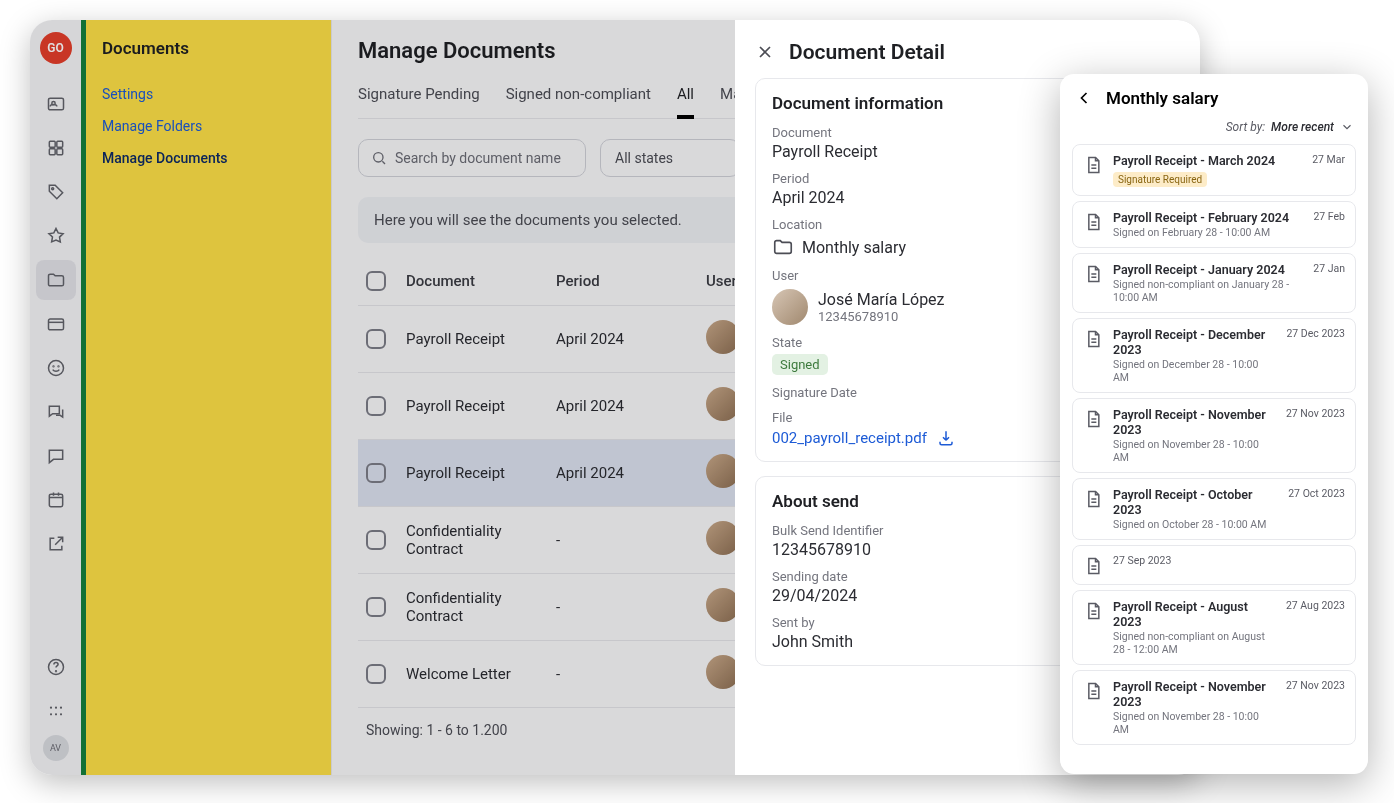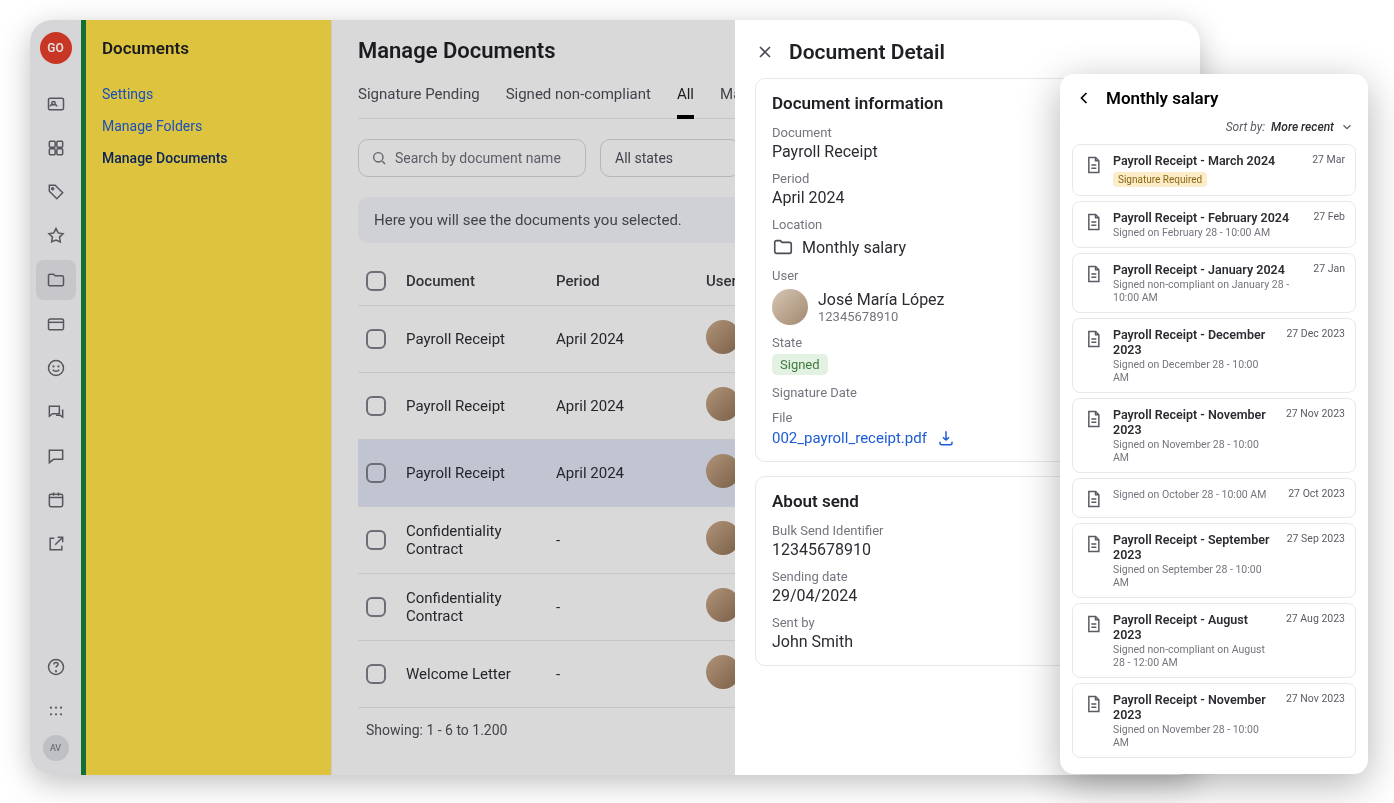--- a/index.html
+++ b/index.html
@@ -583,34 +583,31 @@
         </div>
         <div class="m-date">27 Nov 2023</div>
       </div>
       <div class="m-item">
         <svg class="m-icon" viewBox="0 0 24 24" fill="none" stroke="currentColor" stroke-width="1.8">
           <path d="M7 3h8l4 4v14H7z"></path>
           <path d="M15 3v4h4"></path>
           <path d="M10 12h6M10 16h6"></path>
         </svg>
         <div class="m-body">
+          <div class="m-title">Payroll Receipt - October 2023</div>
           <div class="m-sub">Signed on October 28 - 10:00 AM</div>
         </div>
         <div class="m-date">27 Oct 2023</div>
       </div>
       <div class="m-item">
         <svg class="m-icon" viewBox="0 0 24 24" fill="none" stroke="currentColor" stroke-width="1.8">
           <path d="M7 3h8l4 4v14H7z"></path>
           <path d="M15 3v4h4"></path>
           <path d="M10 12h6M10 16h6"></path>
         </svg>
-        <div class="m-body">
-          <div class="m-title">Payroll Receipt - September 2023</div>
-          <div class="m-sub">Signed on September 28 - 10:00 AM</div>
-        </div>
         <div class="m-date">27 Sep 2023</div>
       </div>
       <div class="m-item">
         <svg class="m-icon" viewBox="0 0 24 24" fill="none" stroke="currentColor" stroke-width="1.8">
           <path d="M7 3h8l4 4v14H7z"></path>
           <path d="M15 3v4h4"></path>
           <path d="M10 12h6M10 16h6"></path>
         </svg>
         <div class="m-body">
           <div class="m-title">Payroll Receipt - August 2023</div>

